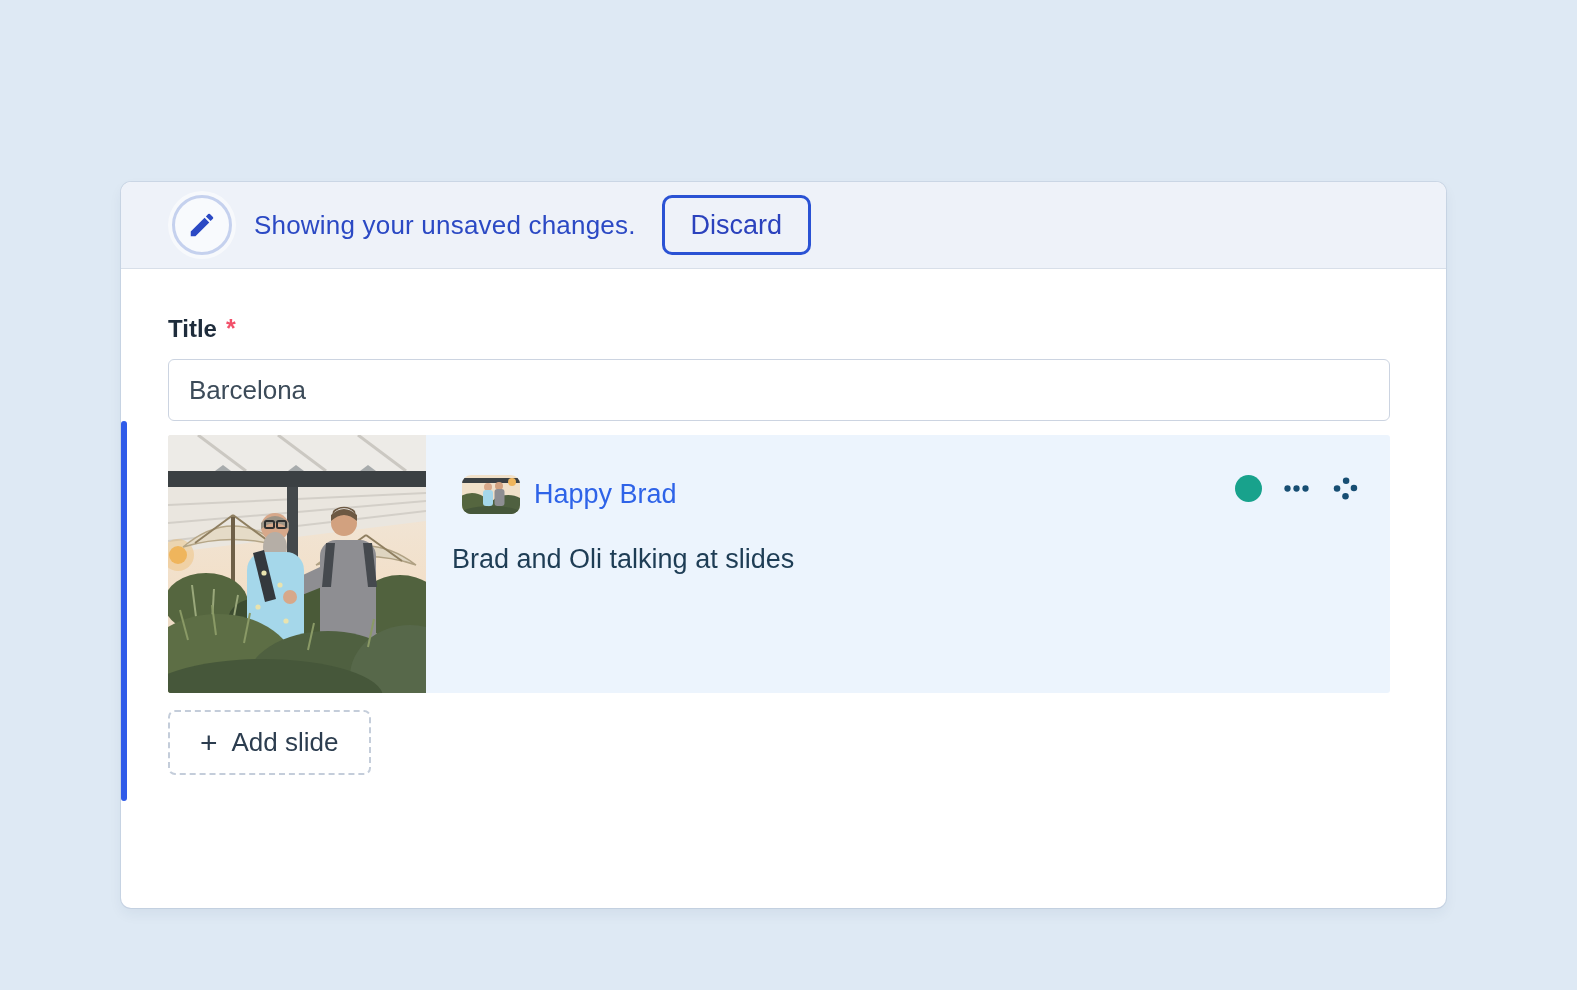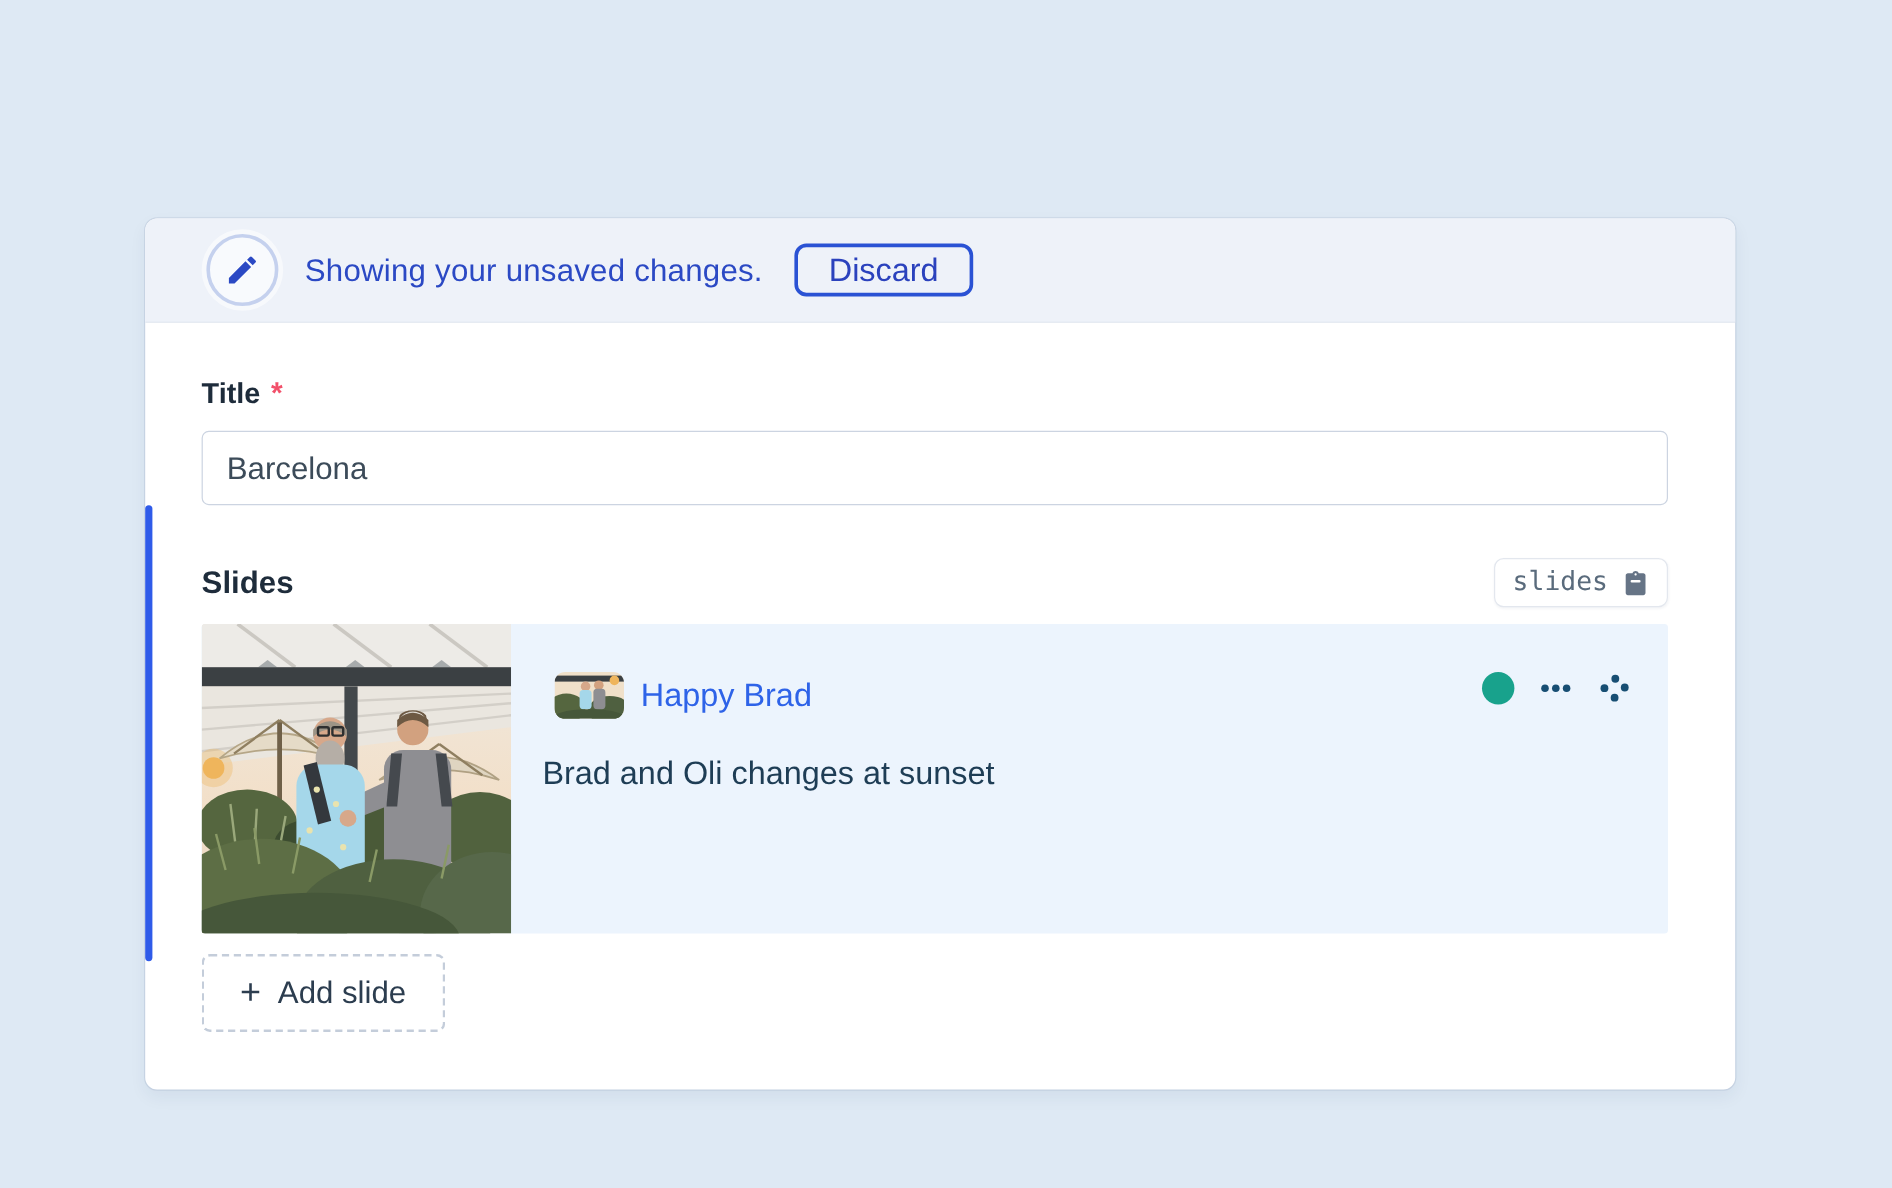--- a/index.html
+++ b/index.html
@@ -32,21 +32,21 @@
     width:60px; height:60px; border-radius:50%;
     background:#f8fafd; border:3px solid #c5d1ee;
     display:flex; align-items:center; justify-content:center;
     box-shadow:0 0 0 4px rgba(255,255,255,.55);
   }
   .pencil-badge svg { width:30px; height:30px; fill:#2b49c4; }
   .banner-msg {
     margin-left:22px; font-size:26px; color:#2b49c4; letter-spacing:.2px;
   }
   .discard-btn {
-    margin-left:26px; height:44px; padding:5px 26px;
+    margin-left:26px; height:60px; padding:5px 26px;
     background:transparent; border:3px solid #2a52d4; border-radius:10px;
     color:#2b42bd; font-size:27px; font-family:inherit; cursor:pointer;
     display:flex; align-items:center;
   }
 
   
   .form-body { padding:45px 56px 0 47px; }
 
   .field-label {
     font-size:24px; font-weight:bold; color:#1e2c3b;
@@ -145,32 +145,20 @@
   <div class="form-body">
 
     
     <div class="field-label">
       <span>Title</span>
       <span class="required-star">*</span>
     </div>
     <input class="title-input" type="text" value="Barcelona" style="">
 
     
-    <div class="slides-header">
-      <span class="slides-label">Slides</span>
-      <div class="type-badge">
-        <span class="badge-text">slides</span>
-        <span style="display:flex;">
-          <svg viewBox="0 0 24 24">
-              <path d="M19 3h-4.18C14.4 1.84 13.3 1 12 1c-1.3 0-2.4.84-2.82 2H5c-1.1 0-2 .9-2 2v16c0 1.1.9 2 2 2h14c1.1 0 2-.9 2-2V5c0-1.1-.9-2-2-2zm-7 0c.55 0 1 .45 1 1s-.45 1-1 1-1-.45-1-1 .45-1 1-1z"></path>
-              <rect x="7.5" y="9" width="9" height="2.4" rx="1" fill="#ffffff"></rect>
-            </svg>
-        </span>
-      </div>
-    </div>
 
     
     <div class="slide-row">
       <div class="slide-thumb">
         <svg viewBox="0 0 258 258" aria-hidden="true">
           <defs>
             <linearGradient id="sky" x1="0" y1="0" x2="0" y2="1">
               <stop offset="0" stop-color="#efeae2"></stop>
               <stop offset=".55" stop-color="#f2e0ca"></stop>
               <stop offset="1" stop-color="#e8d6c0"></stop>
@@ -264,21 +252,21 @@
               <ellipse cx="46" cy="32" rx="18" ry="12" fill="#4f6040"></ellipse>
               <circle cx="26" cy="12" r="4" fill="#d7a88a"></circle>
               <rect x="21" y="15" width="10" height="16" rx="3" fill="#a5d7ea"></rect>
               <circle cx="37" cy="11" r="4" fill="#d2a17f"></circle>
               <rect x="32.5" y="14" width="10" height="17" rx="3" fill="#8e8e92"></rect>
               <ellipse cx="29" cy="41" rx="34" ry="10" fill="#46573a"></ellipse>
             </svg>
           </span>
           <a class="slide-link" href="#">Happy Brad</a>
         </div>
-        <div class="slide-desc">Brad and Oli changes at sunset</div>
+        <div class="slide-desc">Brad and Oli talking at slides</div>
 
         <div class="slide-actions">
           <span class="status-dot"></span>
           <button class="icon-btn">
             <span style="display:flex;">
               <svg viewBox="0 0 24 24">
                   <circle cx="4" cy="12" r="2.8"></circle>
                   <circle cx="12" cy="12" r="2.8"></circle>
                   <circle cx="20" cy="12" r="2.8"></circle>
                 </svg>

